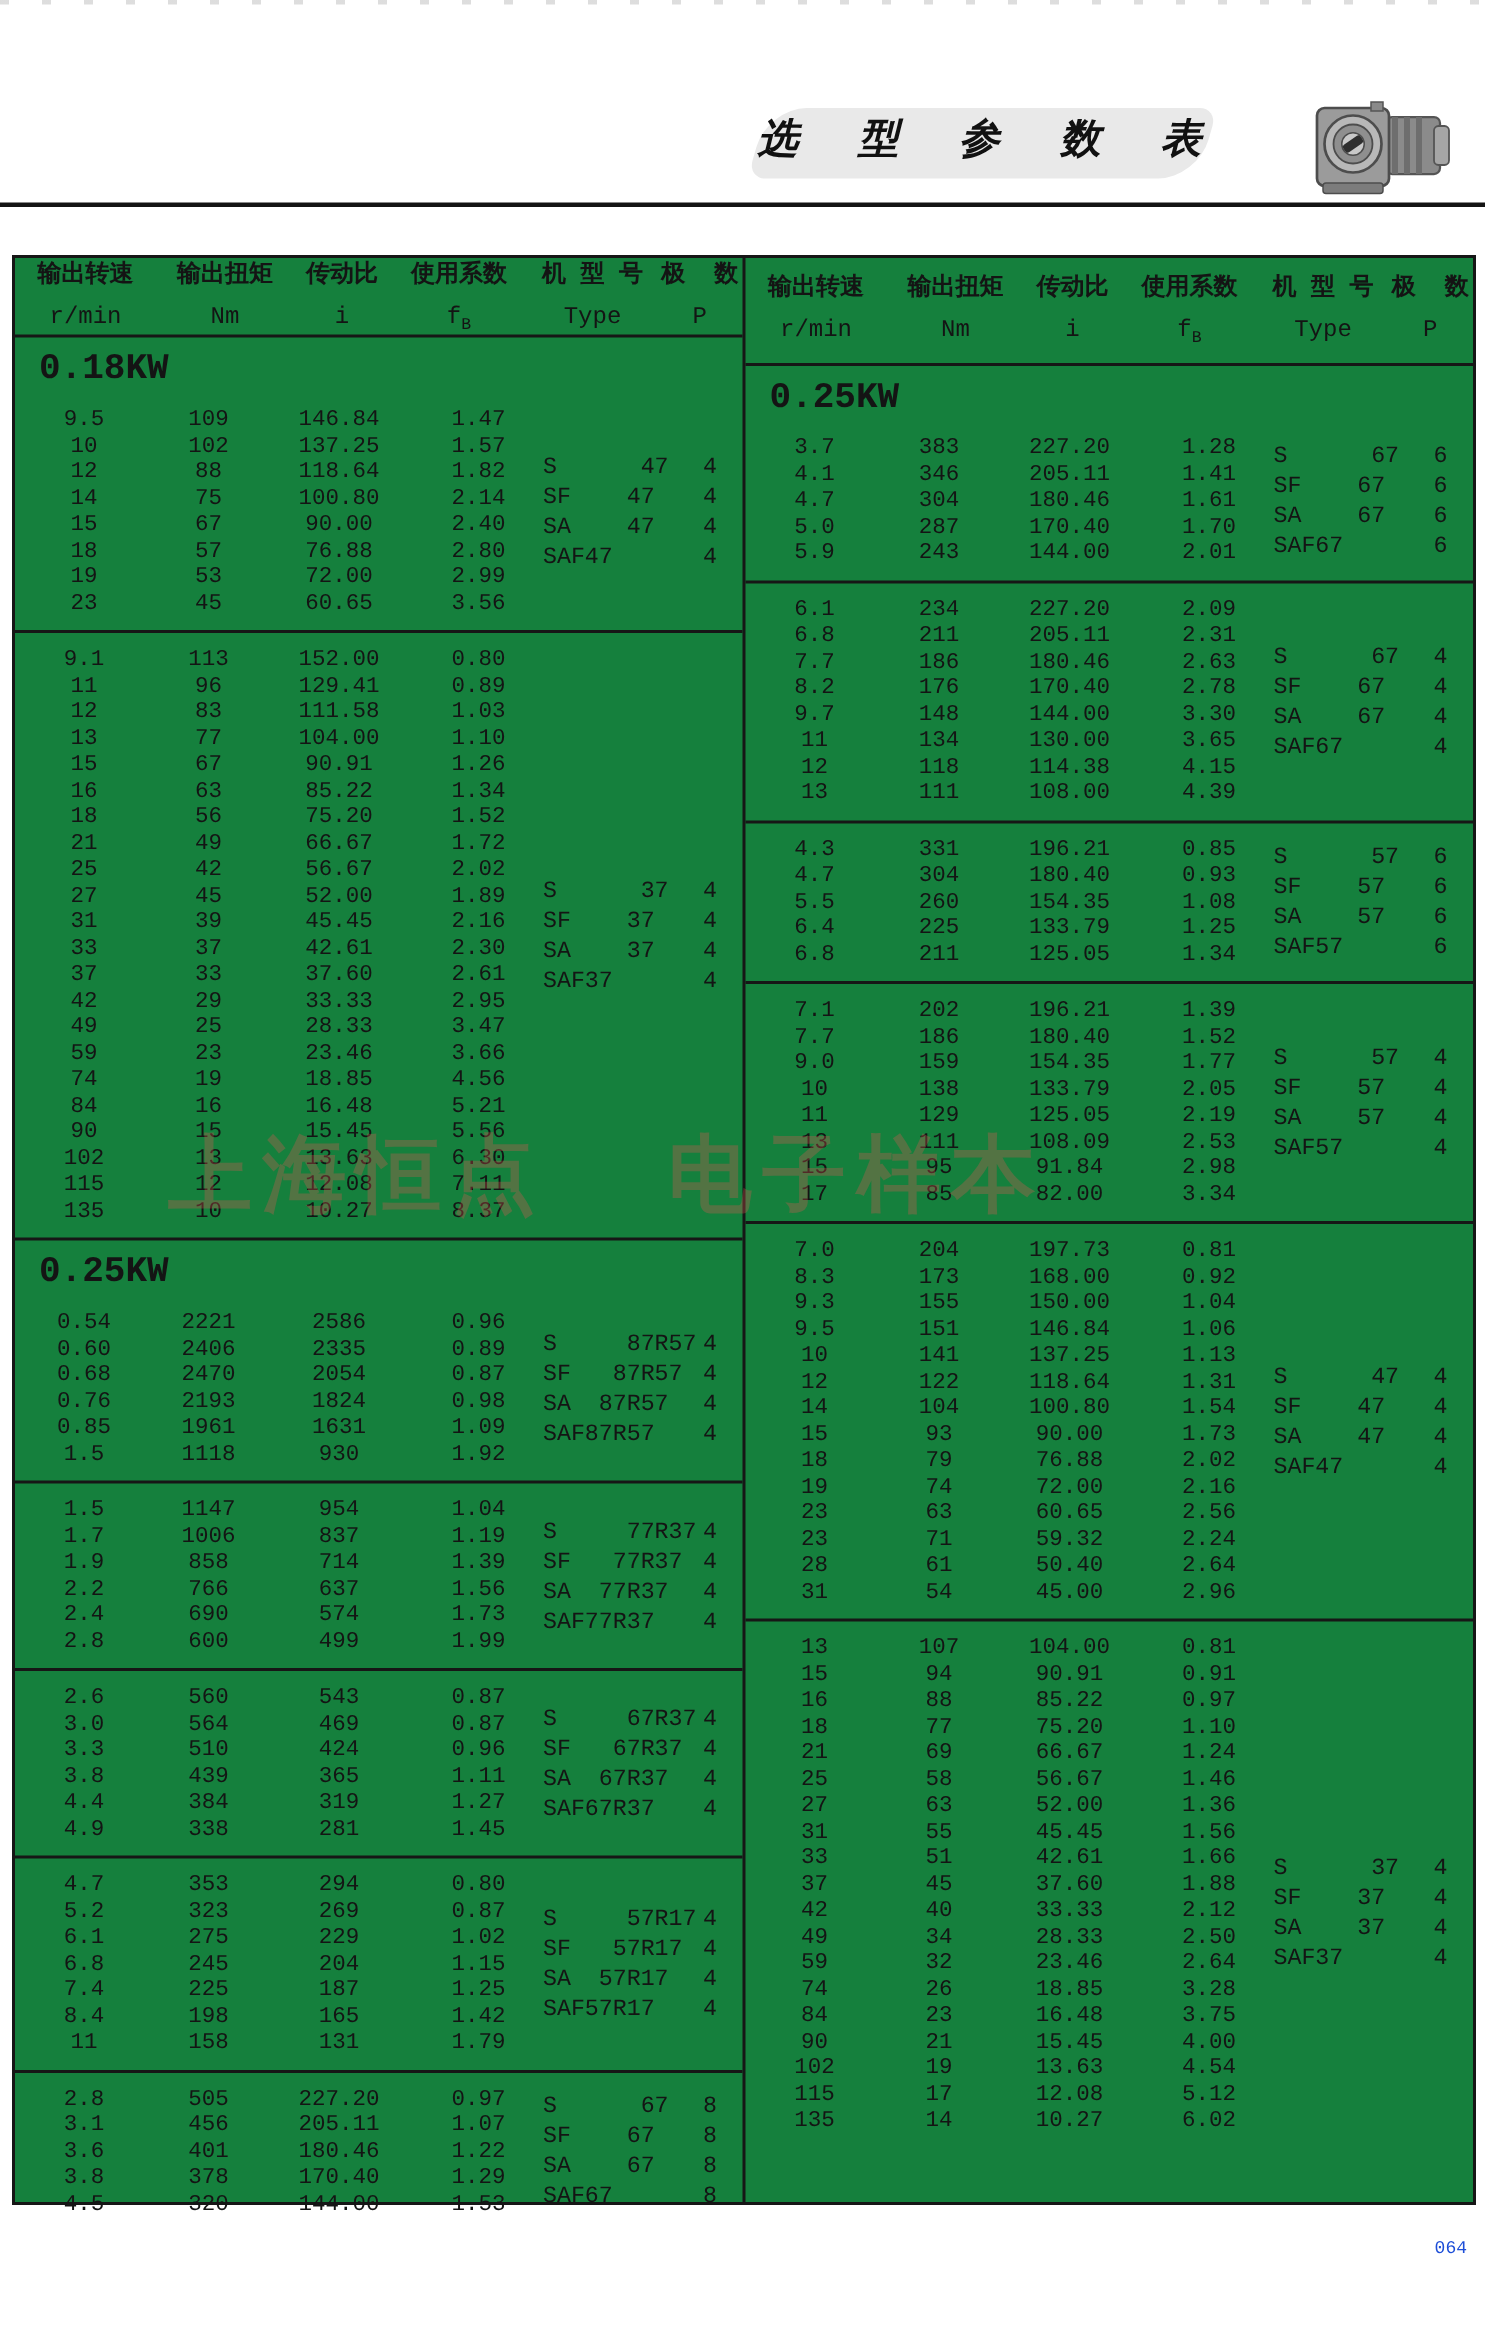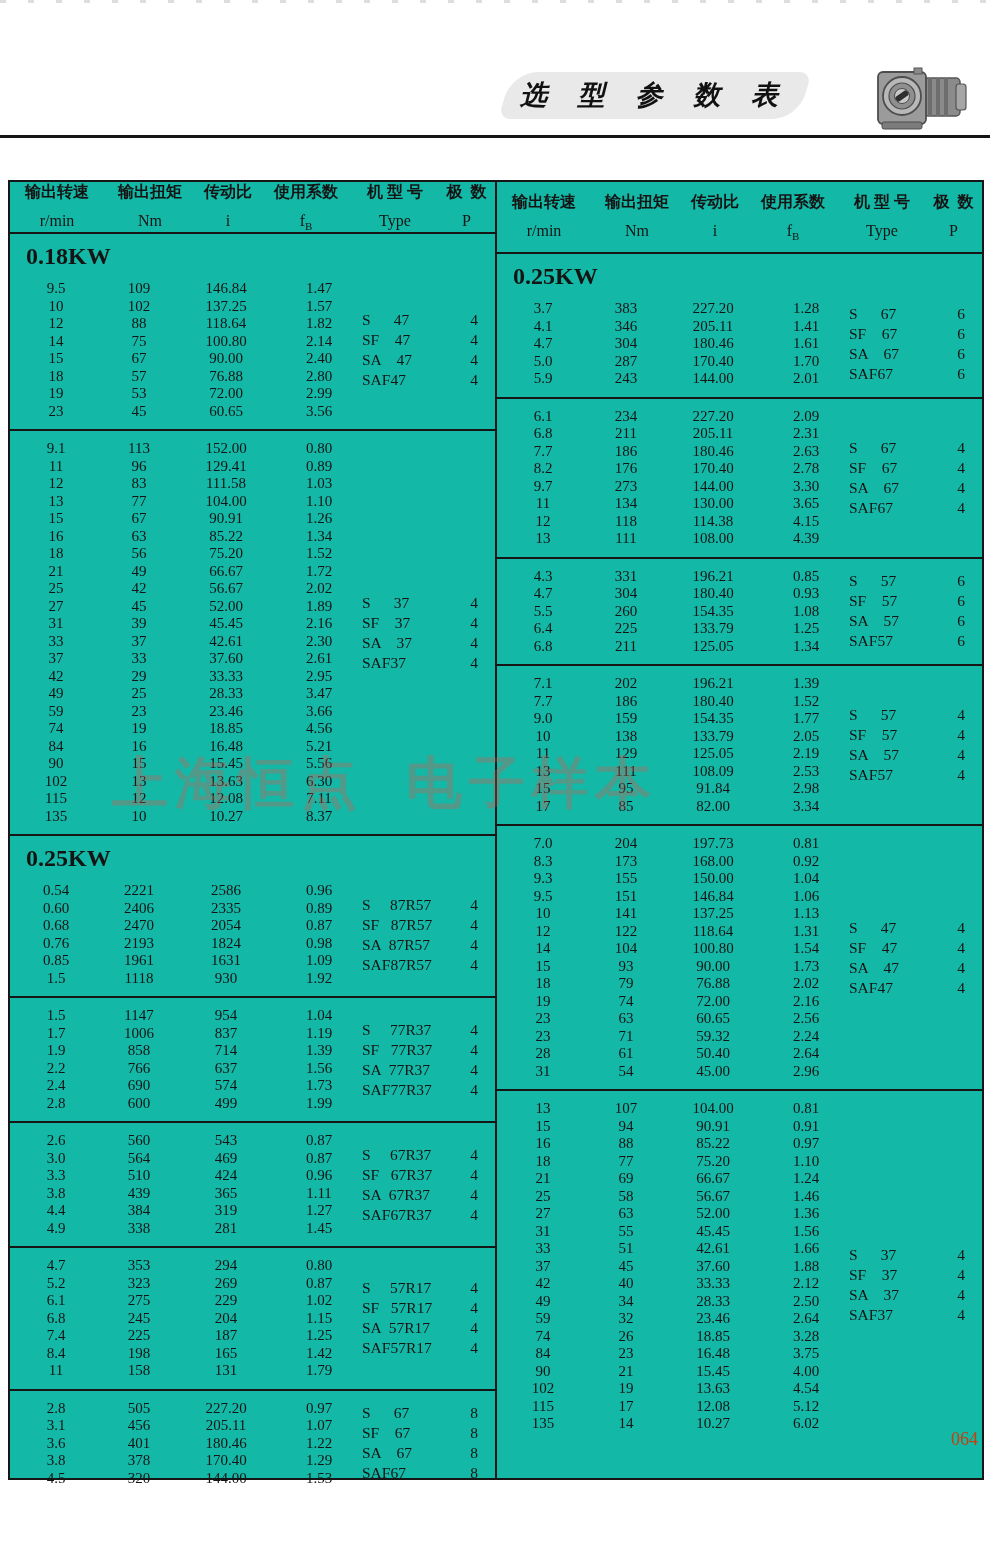--- a/index.html
+++ b/index.html
@@ -1,50 +1,50 @@
 <!DOCTYPE html>
 <html><head>
 <meta charset="utf-8">
 <style>
   html,body{margin:0;padding:0;background:#fff;}
   .page{position:relative;width:990px;height:1550px;background:#ffffff;overflow:hidden;
-        font-family:Liberation Serif, serif;color:#141414;}
+        font-family:Liberation Mono, monospace;color:#141414;}
   .top-noise{position:absolute;left:0;top:0;width:990px;height:3px;
         background:repeating-linear-gradient(90deg,#444 0 6px,transparent 6px 28px);opacity:.18;}
   
   .page-banner{position:absolute;left:505px;top:72px;width:300px;height:47px;}
   .banner-bg{position:absolute;inset:0;background:#e9e9e9;border-radius:26px 12px 26px 12px;
         transform:skewX(-16deg);}
   .banner-text{position:relative;text-align:center;line-height:47px;font-size:27px;font-weight:700;
         font-style:italic;letter-spacing:12px;color:#111;white-space:pre;}
   .motor{position:absolute;left:872px;top:64px;width:98px;height:74px;}
   .top-rule{position:absolute;left:0;top:135px;width:990px;height:3px;background:#141414;}
   
-  .param-table{position:absolute;left:8px;top:180px;width:972px;height:1296px;
-        border:2px solid #161616;display:flex;background:#14b8a6;}
+  .param-table{position:absolute;left:8px;top:170px;width:972px;height:1296px;
+        border:2px solid #161616;display:flex;background:#15803d;}
   .half{width:50%;display:flex;flex-direction:column;}
   .half.right{border-left:2px solid #161616;}
   .col-header{height:70px;border-bottom:2px solid #161616;display:grid;
         grid-template-columns:94px 92px 64px 92px 86px 1fr;align-content:center;row-gap:9px;}
   .hzh{font-size:16px;font-weight:700;text-align:center;white-space:pre;}
   .hunit{font-size:16px;text-align:center;}
   .hunit sub{font-size:11px;}
   .power-label{font-size:24px;font-weight:700;padding:9px 0 2px 16px;line-height:26px;}
   .group{position:relative;border-bottom:2px solid #161616;padding:9px 0;}
   .group.last{border-bottom:none;flex:1;}
   .row{display:grid;grid-template-columns:92px 74px 100px 86px;}
   .cell{text-align:center;font-size:15px;height:17.5px;line-height:17.5px;}
   .types{position:absolute;left:352px;top:50%;transform:translateY(-50%);width:132px;}
   .type-line{display:flex;height:20px;line-height:20px;font-size:15.5px;white-space:pre;
         padding-right:16px;}
   .type-line .p{margin-left:auto;}
   
   .watermark{position:absolute;left:112px;top:746px;font-size:56px;font-weight:700;
         color:rgba(216,88,82,0.32);letter-spacing:7px;white-space:pre;z-index:9;pointer-events:none;}
-  .page-num{position:absolute;right:12px;top:1429px;font-size:18px;color:#c2410c;}
+  .page-num{position:absolute;right:12px;top:1492px;font-size:12px;color:#1d4ed8;}
 </style>
 </head>
 <body>
 
 <div class="page">
   <div class="top-noise"></div>
 
   <div class="page-banner">
     <div class="banner-bg"></div>
     <div class="banner-text">选 型 参 数 表</div>
@@ -593,21 +593,21 @@
               <div class="cell">2.63</div>
             </div>
             <div class="row">
               <div class="cell">8.2</div>
               <div class="cell">176</div>
               <div class="cell">170.40</div>
               <div class="cell">2.78</div>
             </div>
             <div class="row">
               <div class="cell">9.7</div>
-              <div class="cell">273</div>
+              <div class="cell">148</div>
               <div class="cell">144.00</div>
               <div class="cell">3.30</div>
             </div>
             <div class="row">
               <div class="cell">11</div>
               <div class="cell">134</div>
               <div class="cell">130.00</div>
               <div class="cell">3.65</div>
             </div>
             <div class="row">

